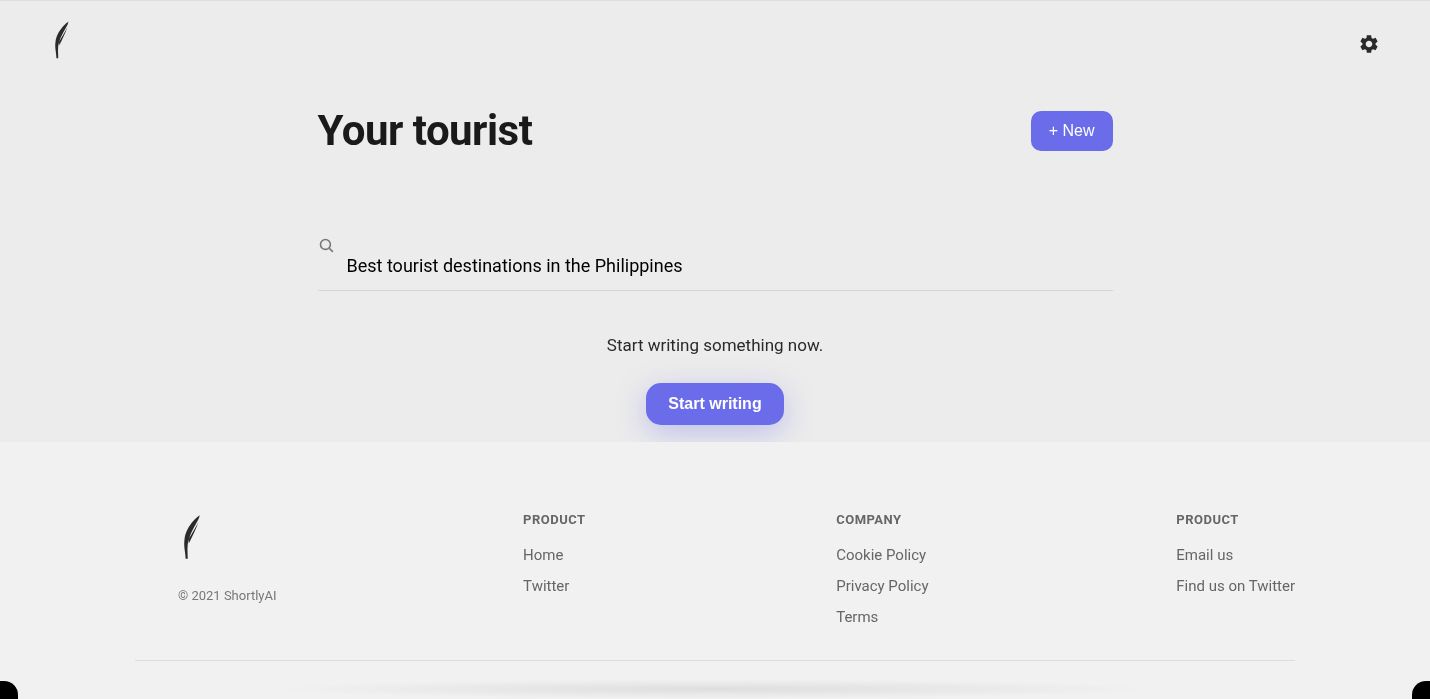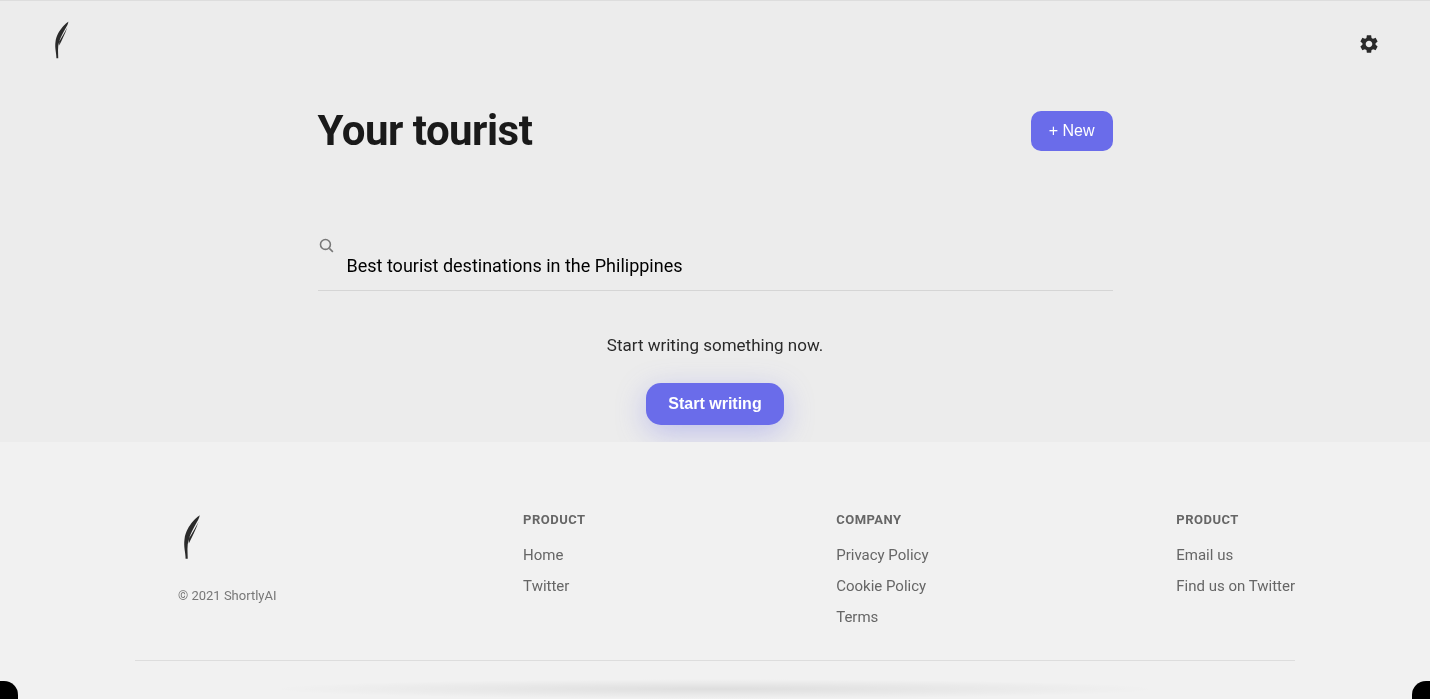--- a/index.html
+++ b/index.html
@@ -215,22 +215,22 @@
     </div>
 
     <div class="footer-col footer-col-product">
       <div class="footer-heading">PRODUCT</div>
       <a class="footer-link">Home</a>
       <a class="footer-link">Twitter</a>
     </div>
 
     <div class="footer-col footer-col-company">
       <div class="footer-heading">COMPANY</div>
+      <a class="footer-link">Cookie Policy</a>
       <a class="footer-link">Privacy Policy</a>
-      <a class="footer-link">Cookie Policy</a>
       <a class="footer-link">Terms</a>
     </div>
 
     <div class="footer-col footer-col-contact">
       <div class="footer-heading">PRODUCT</div>
       <a class="footer-link">Email us</a>
       <a class="footer-link">Find us on Twitter</a>
     </div>
   </div>
   <hr class="footer-rule">

